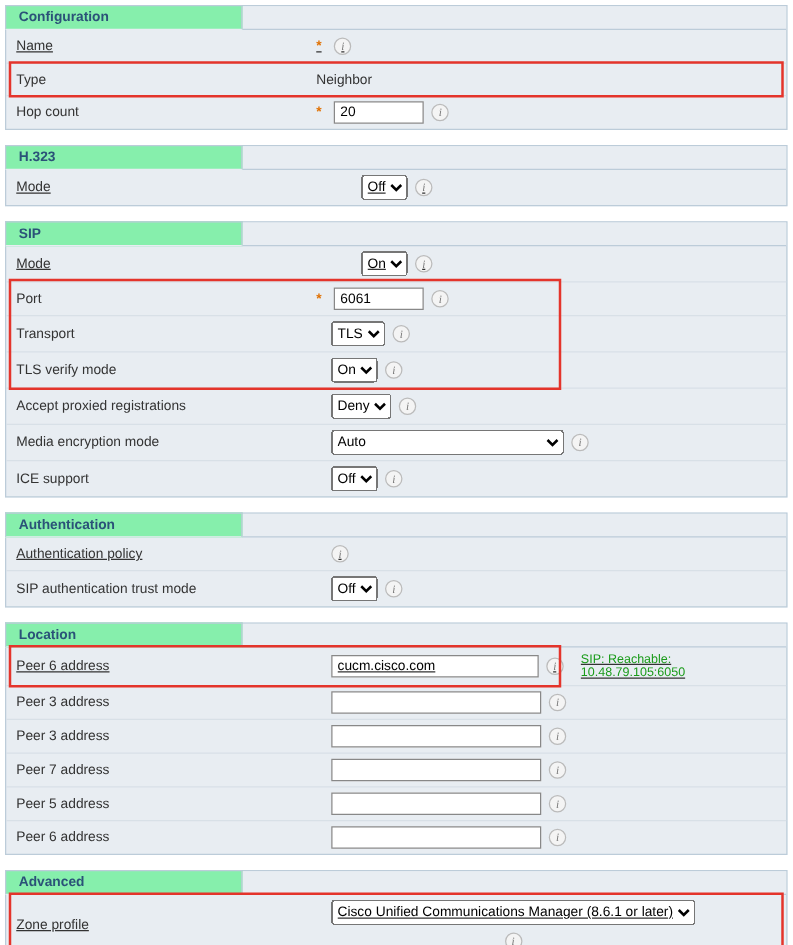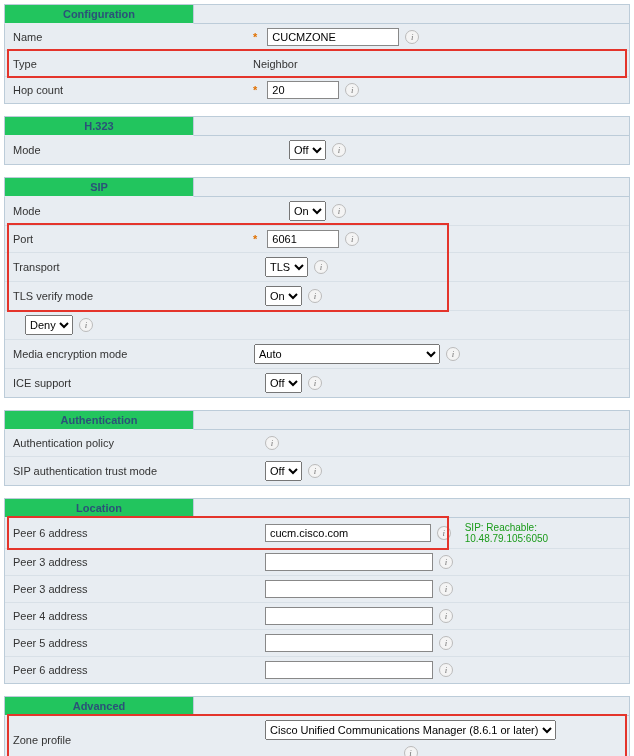--- a/index.html
+++ b/index.html
@@ -20,38 +20,37 @@
   .section-header {
     position: relative;
     border-bottom: 1px solid #bcccd9;
     background: #e8edf2;
     height: 19px;
   }
   .section-tab {
     position: absolute;
     top: -1px;
     left: -1px;
-    background: #22c55e;
+    background: #86efac;
     border: 1px solid #bcccd9;
     border-bottom: 1px solid #e8edf2;
     padding: 3px 10px;
     font-weight: bold;
     color: #2b5278;
     font-size: 11px;
     min-width: 190px;
-    text-align: center;
   }
   .row {
     display: flex;
     align-items: center;
     padding: 4px 8px;
     min-height: 26px;
     border-top: 1px solid #d8e0e7;
   }
-  .row:first-of-type { border-top: none; }
+  .row:first-of-type { border-top: none; text-decoration: underline; }
   .label {
     flex: 0 0 240px;
     color: #333;
     font-size: 11px;
   }
   .req {
     color: #e07000;
     font-weight: bold;
     margin-right: 4px;
   }
@@ -111,21 +110,20 @@
 
 <div class="section">
   <div class="section-header">
     <div class="section-tab">Configuration</div>
   </div>
   <div class="section-body">
     <div class="row">
       <div class="label">Name</div>
       <div class="control">
         <span class="req">*</span>
-        <input type="text" class="w-name" value="CUCMZONE" style="">
         <span class="info-icon">i</span>
       </div>
     </div>
     <div class="row" style="position:relative;">
       <div class="highlight-box-red" style="left:2px; top:-2px; right:2px; bottom:-2px;"></div>
       <div class="label">Type</div>
       <div class="control">
         <span class="static-val">Neighbor</span>
       </div>
     </div>
@@ -186,28 +184,29 @@
       </div>
       <div class="row">
         <div class="label">TLS verify mode</div>
         <div class="control" style="margin-left:12px;">
           <select><option>On</option></select>
           <span class="info-icon">i</span>
         </div>
       </div>
     </div>
     <div class="row">
+      <div class="label">Accept proxied registrations</div>
       <div class="control" style="margin-left:12px;justify-content:space-between;">
         <select><option>Deny</option></select>
         <span class="info-icon">i</span>
       </div>
     </div>
     <div class="row">
       <div class="label">Media encryption mode</div>
-      <div class="control" style="margin-left:1px;">
+      <div class="control" style="margin-left:12px;">
         <select style="width:186px;"><option>Auto</option></select>
         <span class="info-icon">i</span>
       </div>
     </div>
     <div class="row">
       <div class="label">ICE support</div>
       <div class="control" style="margin-left:12px;">
         <select><option>Off</option></select>
         <span class="info-icon">i</span>
       </div>
@@ -258,21 +257,21 @@
       </div>
     </div>
     <div class="row">
       <div class="label">Peer 3 address</div>
       <div class="control" style="margin-left:12px;">
         <input type="text" class="w-addr" value="" style="">
         <span class="info-icon">i</span>
       </div>
     </div>
     <div class="row">
-      <div class="label">Peer 4 address</div>
+      <div class="label">Peer 7 address</div>
       <div class="control" style="margin-left:12px;">
         <input type="text" class="w-addr" value="" style="">
         <span class="info-icon">i</span>
       </div>
     </div>
     <div class="row">
       <div class="label">Peer 5 address</div>
       <div class="control" style="margin-left:12px;">
         <input type="text" class="w-addr" value="" style="">
         <span class="info-icon">i</span>

